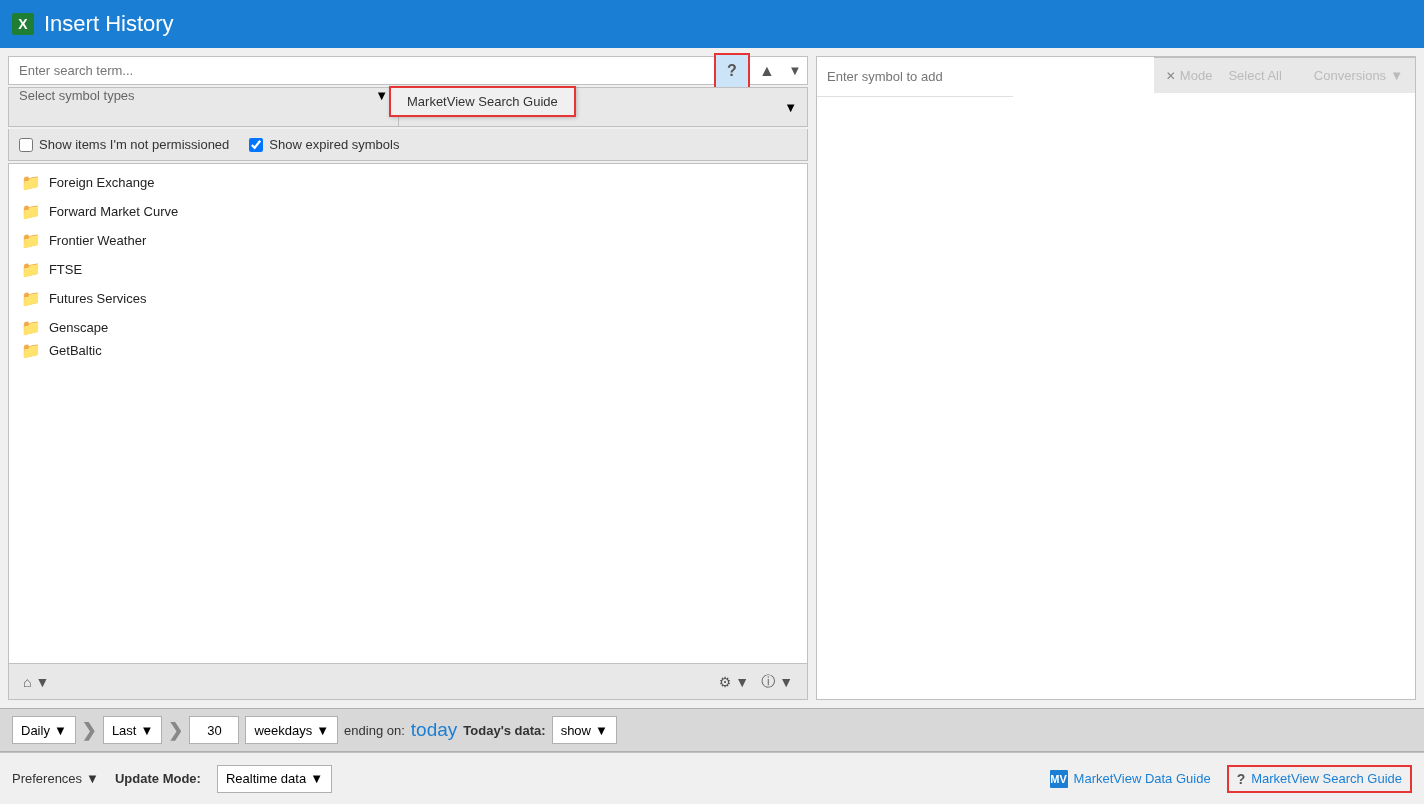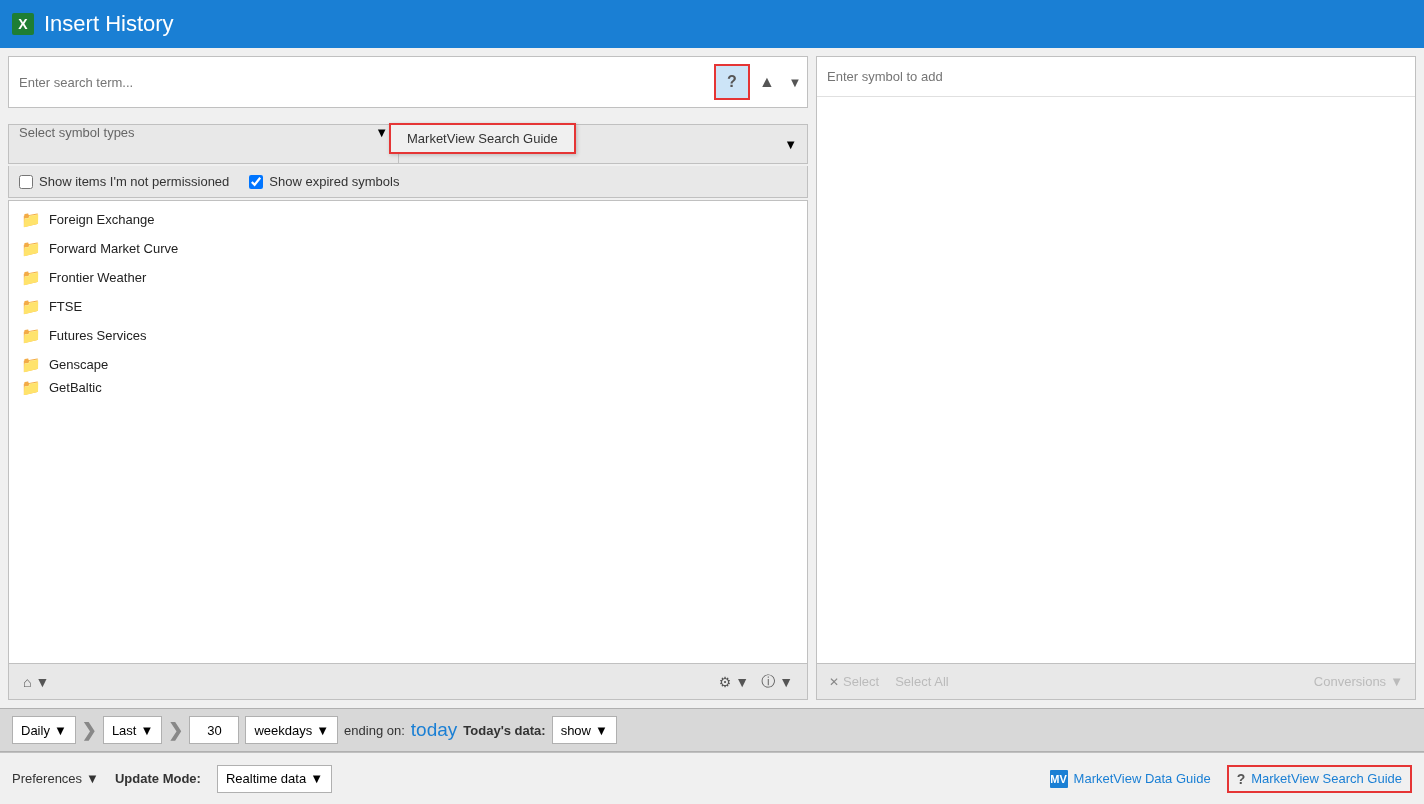--- a/index.html
+++ b/index.html
@@ -65,22 +65,22 @@
       width: 800px;
       gap: 0;
     }
 
     
     .search-row {
       display: flex;
       align-items: center;
       background: white;
       border: 1px solid #c0c0c0;
-      margin-bottom: 16px;
-      height: 52px;
+      margin-bottom: 2px;
+      height: 29px;
     }
     .search-input {
       flex: 1;
       border: none;
       outline: none;
       padding: 0 10px;
       font-size: 13px;
       color: #999;
       background: transparent;
     }
@@ -255,21 +255,21 @@
       color: #555;
     }
     .toolbar-spacer {
       flex: 1;
     }
 
     
     .right-panel {
       flex: 1;
       display: flex;
-      flex-direction: column;
+      flex-direction: row;
       background: white;
       border: 1px solid #c0c0c0;
     }
     .symbol-search-input-row {
       display: flex;
       align-items: center;
       border-bottom: 1px solid #e0e0e0;
       height: 40px;
       padding: 0 10px;
     }
@@ -553,21 +553,21 @@
     </div>
 
     <div class="right-panel">
       <div class="symbol-search-input-row">
         <input class="symbol-search-input" type="text" placeholder="Enter symbol to add" style="">
       </div>
       <div class="right-content"></div>
       <div class="right-toolbar">
         <div class="right-toolbar-btn disabled">
           <span class="x-icon">✕</span>
-          <span>Select</span>
+          <span>Mode</span>
         </div>
         <div class="right-toolbar-btn disabled">
           <span>Select All</span>
         </div>
         <div class="right-toolbar-spacer"></div>
         <div class="right-toolbar-btn disabled">
           <span>Conversions</span>
           <span>▼</span>
         </div>
       </div>

